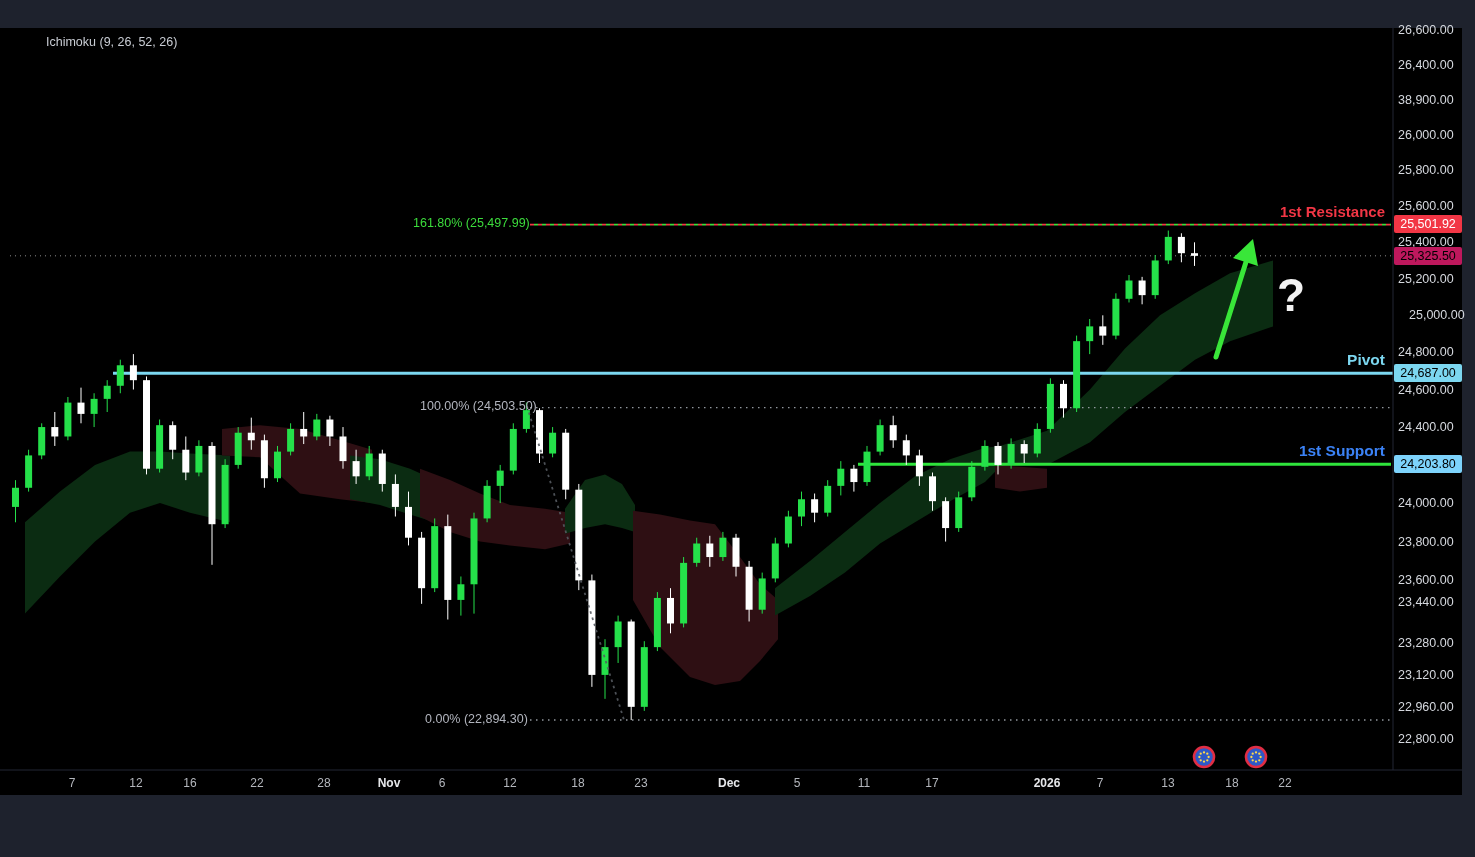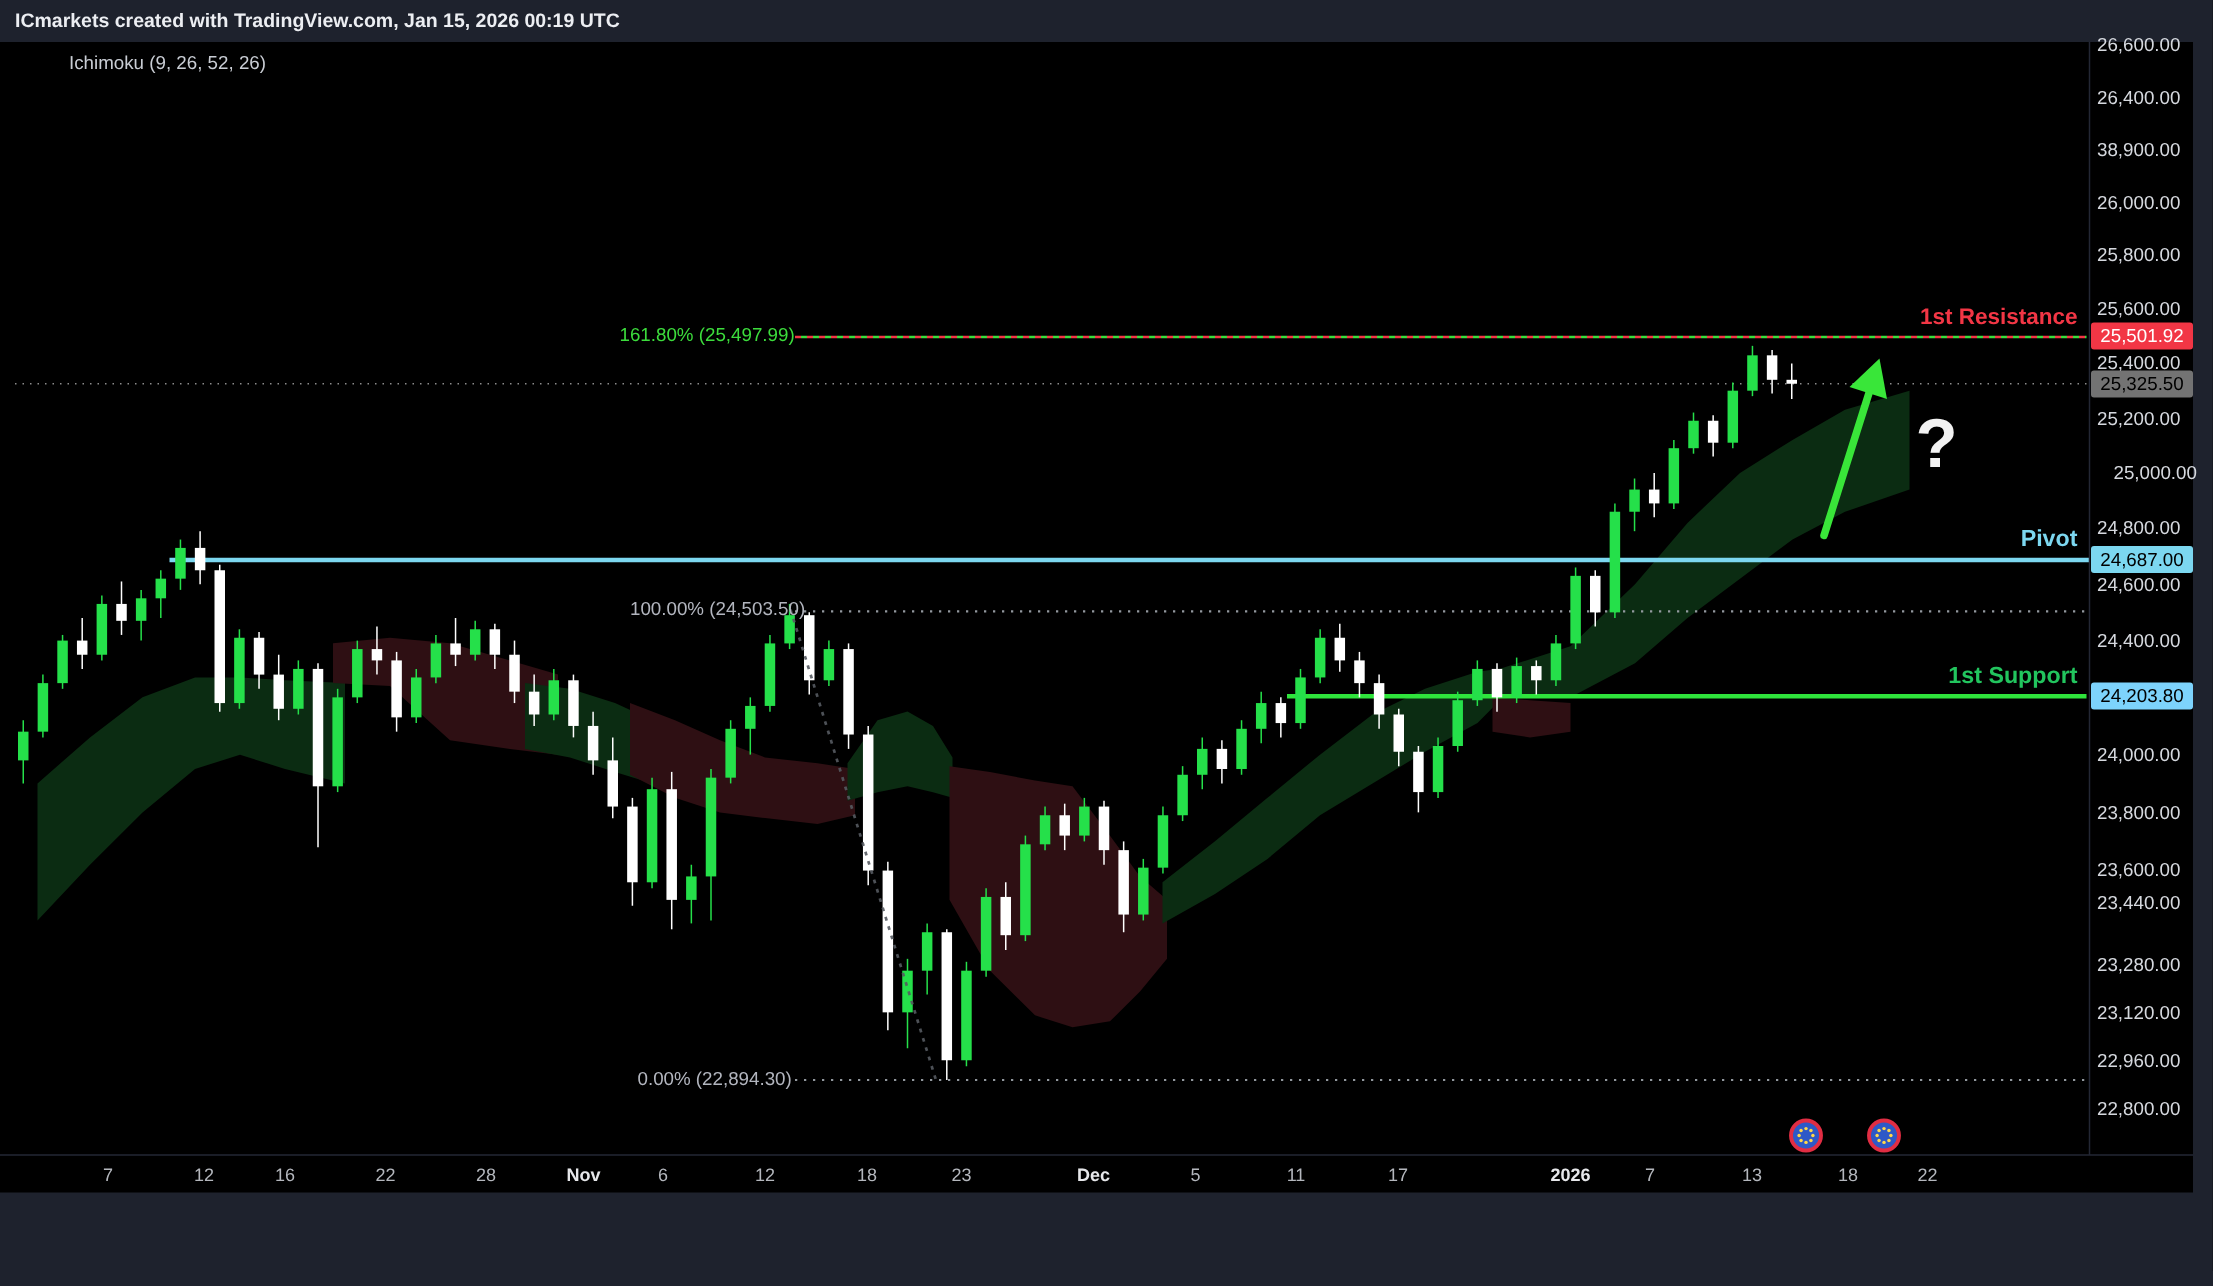--- a/index.html
+++ b/index.html
@@ -8,21 +8,21 @@
   svg.chart{position:absolute;left:0;top:0;z-index:1;}
   .lbl{position:absolute;z-index:3;white-space:nowrap;}
   .attribution{left:10px;top:6px;font-size:13px;font-weight:bold;color:#eceef2;}
   .indicator{left:18px;top:35px;font-size:12.5px;color:#c9cdd4;margin-left:28px;}
   .fib-lbl{font-size:12.5px;}
   .fib161{left:413px;top:216px;color:#3cdc3c;}
   .fib100{left:420px;top:399px;color:#b2b5be;}
   .fib0{left:425px;top:712px;color:#b2b5be;}
   .res-lbl{left:1190px;top:203px;width:195px;text-align:right;font-size:15px;font-weight:bold;color:#f23645;}
   .pivot-lbl{left:1250px;top:351px;width:135px;text-align:right;font-size:15.5px;font-weight:bold;color:#7cd7f0;}
-  .sup-lbl{left:1250px;top:442px;width:135px;text-align:right;font-size:15.5px;font-weight:bold;color:#22c55e;}
+  .sup-lbl{left:1250px;top:442px;width:135px;text-align:right;font-size:15.5px;font-weight:bold;color:#3b82f6;}
   .qmark{left:1268px;top:268px;width:46px;text-align:center;font-size:46px;font-weight:bold;color:#f2f2f2;}
   .price-axis{position:absolute;left:1394px;top:28px;width:88px;height:742px;z-index:2;}
   .ptick{position:absolute;left:4px;font-size:12.5px;color:#d5d8de;}
   .pspecial{position:absolute;left:0;width:68px;height:18px;line-height:18px;text-align:center;
             font-size:12.5px;border-radius:2px;z-index:4;}
   .time-axis{position:absolute;left:0;top:770px;width:1462px;height:25px;z-index:2;}
   .ttick{position:absolute;top:6px;width:60px;text-align:center;font-size:12px;color:#b4b7bd;}
   .ttick.major{color:#e6e7ea;font-weight:bold;}
   .footer{position:absolute;left:0;top:795px;width:1475px;height:62px;background:#1e222d;z-index:2;}
   .brand{position:absolute;left:16px;top:12px;display:flex;align-items:center;gap:10px;}
@@ -267,21 +267,20 @@
           <circle cx="1256.0" cy="752.4" r="1.15" fill="#ffd94a"></circle>
           <circle cx="1259.3" cy="753.7" r="1.15" fill="#ffd94a"></circle>
         </g>
       </g>
     <g id="separator-layer">
         <line x1="1393" x2="1393" y1="28" y2="770" stroke="#232734" stroke-width="1"></line>
         <line x1="0" x2="1462" y1="770" y2="770" stroke="#232734" stroke-width="1"></line>
       </g>
   </svg>
 
-  <div class="lbl attribution">ICmarkets created with TradingView.com, Jan 15, 2026 00:19 UTC</div>
   <div class="lbl indicator">Ichimoku (9, 26, 52, 26)</div>
 
   <div class="lbl fib-lbl fib161">161.80% (25,497.99)</div>
   <div class="lbl fib-lbl fib100">100.00% (24,503.50)</div>
   <div class="lbl fib-lbl fib0">0.00% (22,894.30)</div>
 
   <div class="lbl res-lbl">1st Resistance</div>
   <div class="lbl pivot-lbl">Pivot</div>
   <div class="lbl sup-lbl">1st Support</div>
   <div class="lbl qmark">?</div>
@@ -301,21 +300,21 @@
       <div class="ptick" style="top: 392.057px;">24,400.00</div>
       <div class="ptick" style="top: 468.082px;">24,000.00</div>
       <div class="ptick" style="top: 506.571px;">23,800.00</div>
       <div class="ptick" style="top: 545.384px;">23,600.00</div>
       <div class="ptick" style="top: 543px; margin-top: 24px;">23,440.00</div>
       <div class="ptick" style="top: 608.176px;">23,280.00</div>
       <div class="ptick" style="top: 639.896px;">23,120.00</div>
       <div class="ptick" style="top: 671.836px;">22,960.00</div>
       <div class="ptick" style="top: 704px;">22,800.00</div>
       <div class="pspecial" style="top: 186.899px; background: rgb(242, 54, 69); color: rgb(255, 255, 255);">25,501.92</div>
-      <div class="pspecial" style="top: 218.828px; background: #737373; color: rgb(0, 0, 0);">25,325.50</div>
+      <div class="pspecial" style="top: 218.828px; background: #be185d; color: rgb(0, 0, 0);">25,325.50</div>
       <div class="pspecial" style="top: 336.273px; background: rgb(124, 215, 240); color: rgb(0, 0, 0);">24,687.00</div>
       <div class="pspecial" style="top: 427.19px; background: #7dd3fc; color: rgb(0, 0, 0);">24,203.80</div>
     </div>
   <div class="time-axis" id="time-axis">
       <div class="ttick" style="left: 42px;">7</div>
       <div class="ttick" style="left: 106px;">12</div>
       <div class="ttick" style="left: 160px;">16</div>
       <div class="ttick" style="left: 227px;">22</div>
       <div class="ttick" style="left: 294px;">28</div>
       <div class="ttick major" style="left: 359px;">Nov</div>

